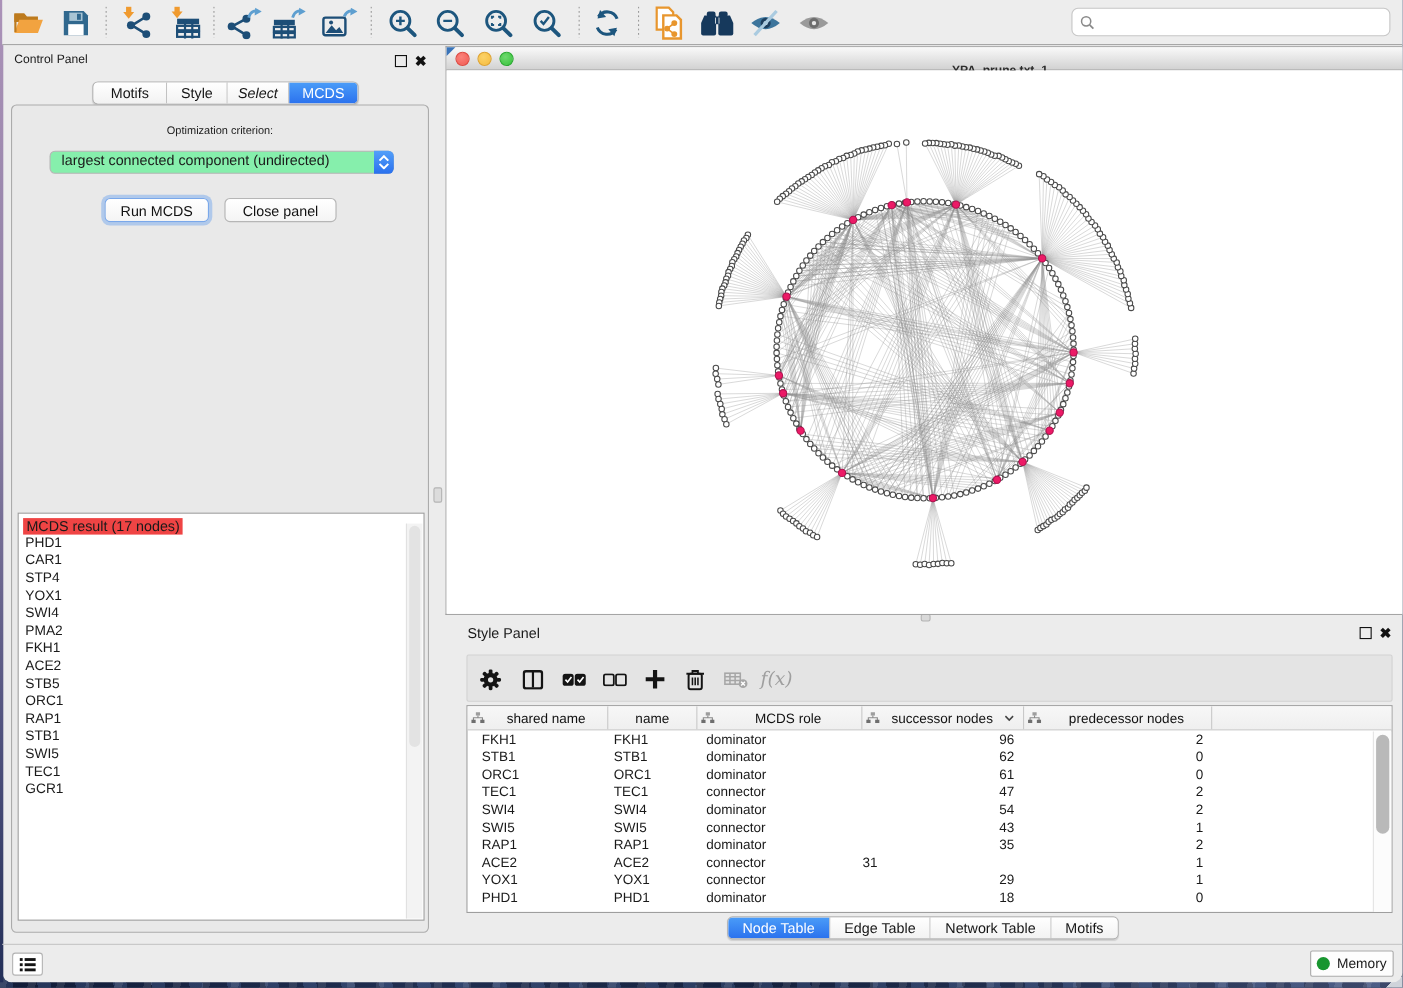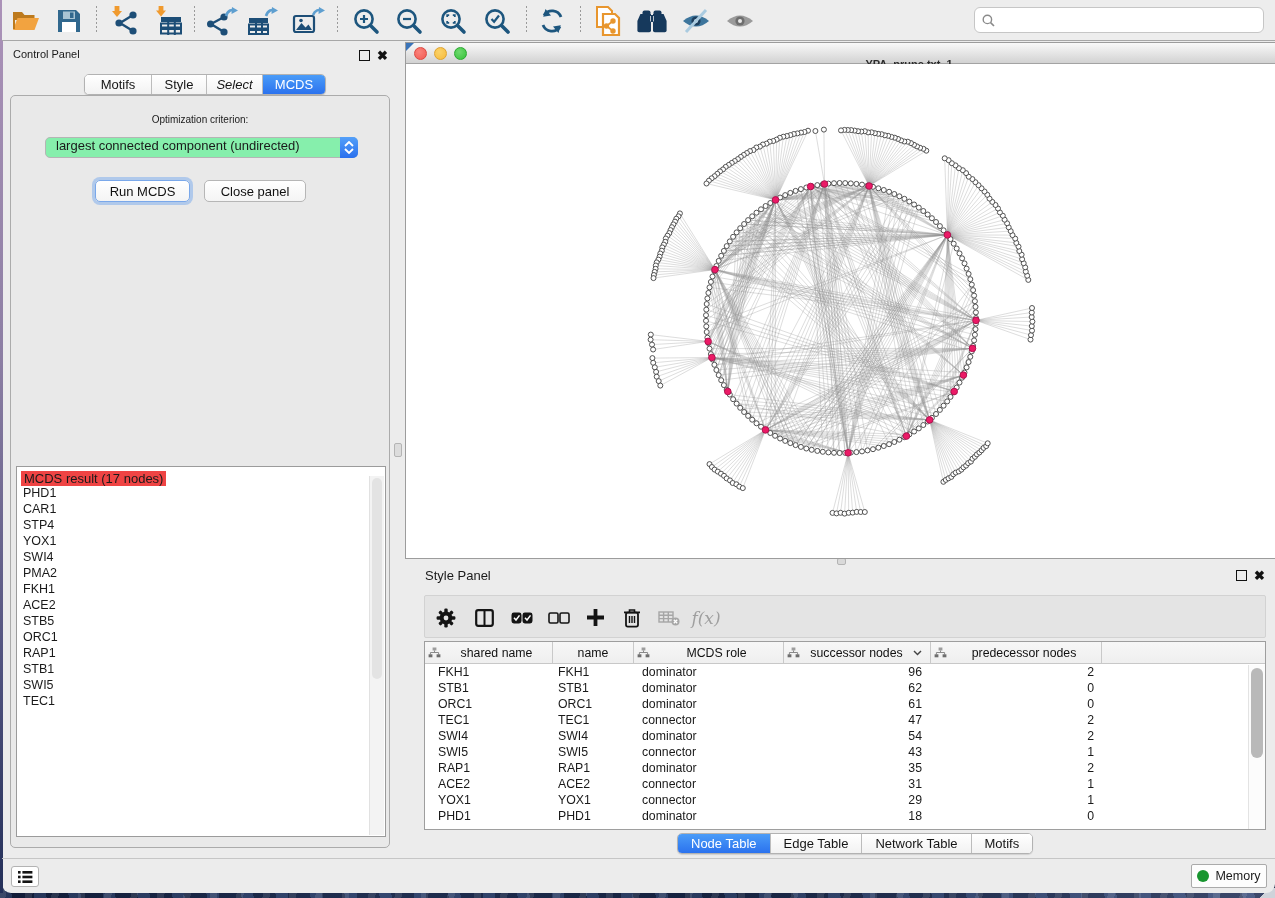--- a/index.html
+++ b/index.html
@@ -125,21 +125,21 @@
   .th .th-label { flex:1; text-align:center; padding:0 2px; white-space:nowrap; overflow:hidden; }
   .th .tree-ic { margin-left:3px; }
   .th-filler { flex:1; border-right:none; }
   .tr { display:flex; height:16px; line-height:16px; font-size:12.3px; }
   .td { white-space:nowrap; overflow:hidden; }
   #table-scroll { position:absolute; right:0; top:23px; bottom:0; width:17px;
     background:#fcfcfc; border-left:1px solid #e3e3e3; }
   #table-scroll .thumb { position:absolute; left:2px; width:12px; top:3px; height:90px;
     background:#b9b9b9; border-radius:6px; }
 
-  #tp-tabs { left:661px; top:833px;margin-left:16px; }
+  #tp-tabs { left:661px; top:833px; }
   #tp-tabs .seg-tab { padding:0 13px; }
 
   
   #status-divider { left:2px; top:858px; width:1273px; height:1px; background:#c6c6c6; }
   #status-bar { left:2px; top:859px; width:1273px; height:34px; }
   #list-btn { position:absolute; left:9px; top:7px; width:28px; height:21px; background:#fff;
     border:1px solid #b3b3b3; border-radius:3px; display:flex; align-items:center; justify-content:center; }
   #memory-btn { position:absolute; left:1189px; top:5px; width:76px; height:24px;
     background:#fdfdfd; border:1px solid #aaaaaa; border-radius:2px;
     display:flex; align-items:center; justify-content:center; gap:6px; font-size:12.5px; }
@@ -362,20 +362,21 @@
       <div>SWI4</div>
       <div>PMA2</div>
       <div>FKH1</div>
       <div>ACE2</div>
       <div>STB5</div>
       <div>ORC1</div>
       <div>RAP1</div>
       <div>STB1</div>
       <div>SWI5</div>
       <div>TEC1</div>
+      <div>GCR1</div>
     </div>
   <div id="mcds-scroll">
       <div class="thumb"></div>
     </div>
 </div>
 
 <div class="abs" id="v-splitter-grip"></div>
 <div class="abs" id="h-splitter-grip"></div>
 
 <div class="abs" id="net-frame">
@@ -1482,21 +1483,21 @@
         <div class="td" style="width: 128px; text-align: left; padding-left: 13px;">RAP1</div>
         <div class="td" style="width: 81px; text-align: left; padding-left: 5px;">RAP1</div>
         <div class="td" style="width: 150px; text-align: left; padding-left: 8px;">dominator</div>
         <div class="td" style="width: 147px; text-align: right; padding-right: 9px;">35</div>
         <div class="td" style="width: 171px; text-align: right; padding-right: 8px;">2</div>
       </div>
       <div class="tr">
         <div class="td" style="width: 128px; text-align: left; padding-left: 13px;">ACE2</div>
         <div class="td" style="width: 81px; text-align: left; padding-left: 5px;">ACE2</div>
         <div class="td" style="width: 150px; text-align: left; padding-left: 8px;">connector</div>
-        <div class="td" style="width: 147px; text-align: right; padding-right: 9px;">31</div>
+        <div class="td" style="width: 147px; padding-right: 9px;">31</div>
         <div class="td" style="width: 171px; text-align: right; padding-right: 8px;">1</div>
       </div>
       <div class="tr">
         <div class="td" style="width: 128px; text-align: left; padding-left: 13px;">YOX1</div>
         <div class="td" style="width: 81px; text-align: left; padding-left: 5px;">YOX1</div>
         <div class="td" style="width: 150px; text-align: left; padding-left: 8px;">connector</div>
         <div class="td" style="width: 147px; text-align: right; padding-right: 9px;">29</div>
         <div class="td" style="width: 171px; text-align: right; padding-right: 8px;">1</div>
       </div>
       <div class="tr">

